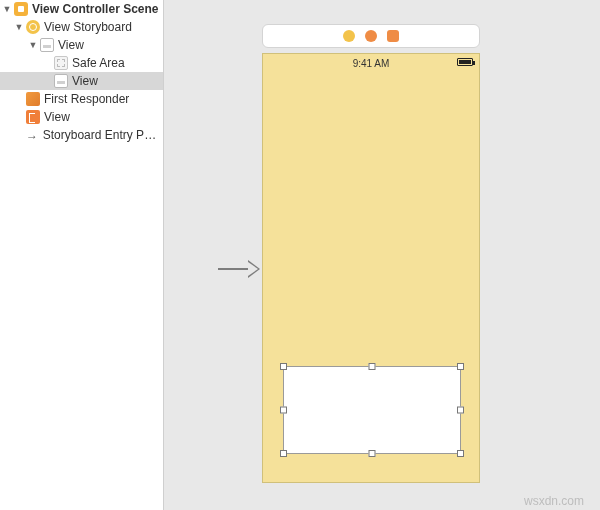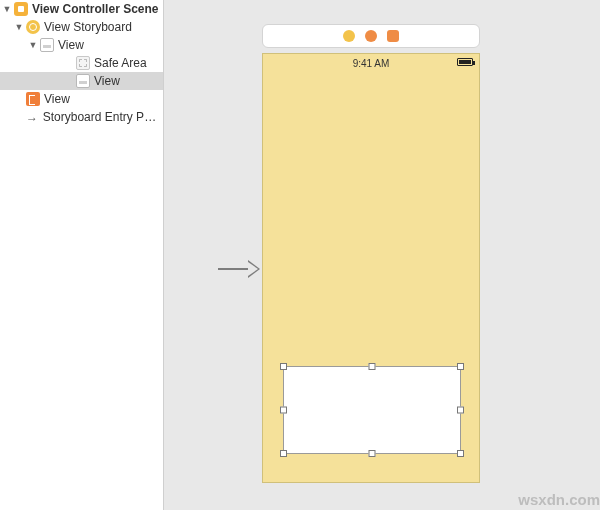--- a/index.html
+++ b/index.html
@@ -10,21 +10,21 @@
       position: absolute; left: 0; top: 0; width: 164px; height: 100%;
       background: #fff; border-right: 1px solid #cfcfcf; font-size: 12px; color: #333;
       user-select: none;
     }
     .row { display: flex; align-items: center; height: 18px; white-space: nowrap; padding-right: 4px; overflow: hidden; text-overflow: ellipsis; }
     .row.selected { background: #d7d7d7; }
     .row.scene { font-weight: 600; }
     .indent-0 { padding-left: 2px; }
     .indent-1 { padding-left: 14px; }
     .indent-2 { padding-left: 28px; }
-    .indent-3 { padding-left: 64px; }
+    .indent-3 { padding-left: 42px; }
     .disclosure { width: 10px; display: inline-flex; justify-content: center; color: #666; font-size: 9px; margin-right: 2px; }
     .disclosure.none { visibility: hidden; }
     .ico { width: 14px; height: 14px; border-radius: 3px; display: inline-flex; align-items: center; justify-content: center; margin-right: 4px; flex-shrink:0; }
     .ico.scene { background: #f5b23b; }
     .ico.scene::after { content:""; width:6px;height:6px;background:#fff;border-radius:1px; }
     .ico.vc { background:#f3c34a;border-radius:50%; position:relative; }
     .ico.vc::after{content:"";position:absolute;inset:3px;border:1.5px solid #fff;border-radius:50%;}
     .ico.view { background:#fff;border:1px solid #b8b8b8;border-radius:2px; }
     .ico.view::after{content:"";display:block;width:60%;height:3px;background:#d0d0d0;margin:2px auto 0;}
     .ico.safe { background:#f4f4f4;border:1px solid #c8c8c8;border-radius:2px; position:relative;}
@@ -72,21 +72,21 @@
     .h-tl{left:-4px;top:-4px}.h-tr{right:-4px;top:-4px}.h-bl{left:-4px;bottom:-4px}.h-br{right:-4px;bottom:-4px}
     .h-t{left:50%;top:-4px;transform:translateX(-50%)}.h-b{left:50%;bottom:-4px;transform:translateX(-50%)}
     .h-l{left:-4px;top:50%;transform:translateY(-50%)}.h-r{right:-4px;top:50%;transform:translateY(-50%)}
 
     
     .entry-arrow{position:absolute;left:54px;top:260px;}
     .entry-arrow .shaft{width:34px;height:1.5px;background:#7d7d7d;position:absolute;top:8px;}
     .entry-arrow .head{position:absolute;left:30px;top:0;width:0;height:0;border-left:12px solid #7d7d7d;border-top:9px solid transparent;border-bottom:9px solid transparent;}
     .entry-arrow .head::after{content:"";position:absolute;left:-12px;top:-7px;width:0;height:0;border-left:10px solid #e8e8e8;border-top:7px solid transparent;border-bottom:7px solid transparent;}
 
-    .watermark{position:absolute;right:0;bottom:2px;font-size:15px;color:#bdbdbd;font-weight:bold;}
+    .watermark{position:absolute;right:16px;bottom:2px;font-size:12px;color:#bdbdbd;}
   </style>
 </head>
 <body>
 
 <div class="outline">
   <div class="row scene indent-0">
     <span class="disclosure">▼</span>
     <span class="ico scene"></span>
     <span class="label">View Controller Scene</span>
   </div>
@@ -102,20 +102,25 @@
   </div>
   <div class="row indent-3">
     <span class="disclosure none">▼</span>
     <span class="ico safe"></span>
     <span class="label">Safe Area</span>
   </div>
   <div class="row indent-3 selected">
     <span class="disclosure none">▼</span>
     <span class="ico view"></span>
     <span class="label">View</span>
+  </div>
+  <div class="row indent-1">
+    <span class="disclosure none">▼</span>
+    <span class="ico cube"></span>
+    <span class="label">First Responder</span>
   </div>
   <div class="row indent-1">
     <span class="disclosure none">▼</span>
     <span class="ico exit"></span>
     <span class="label">View</span>
   </div>
   <div class="row indent-1">
     <span class="disclosure none">▼</span>
     <span class="arrow-ico">→</span>
     <span class="label">Storyboard Entry Poi…</span>

